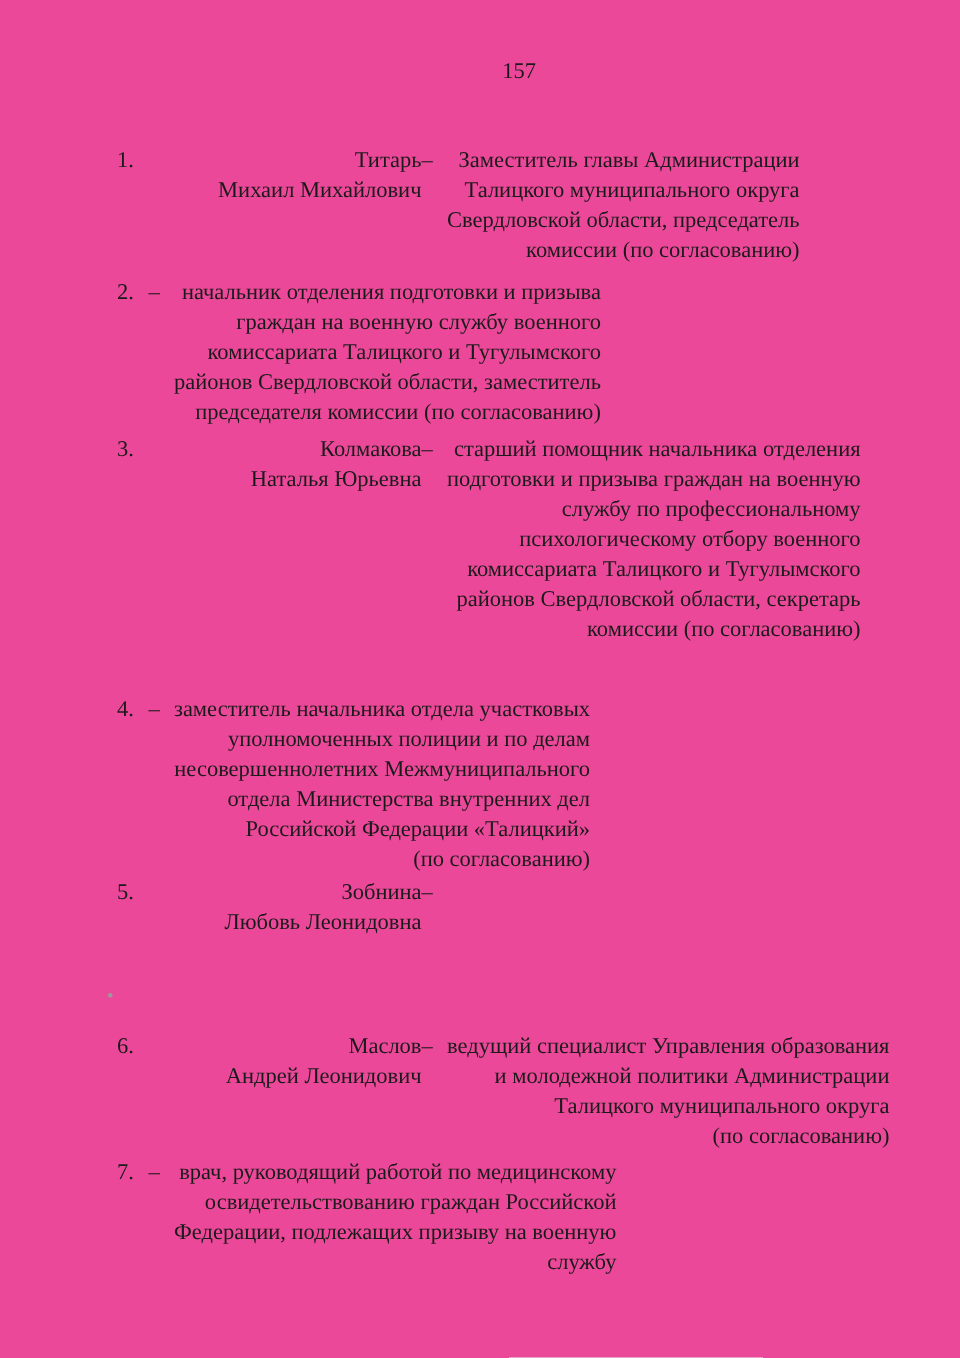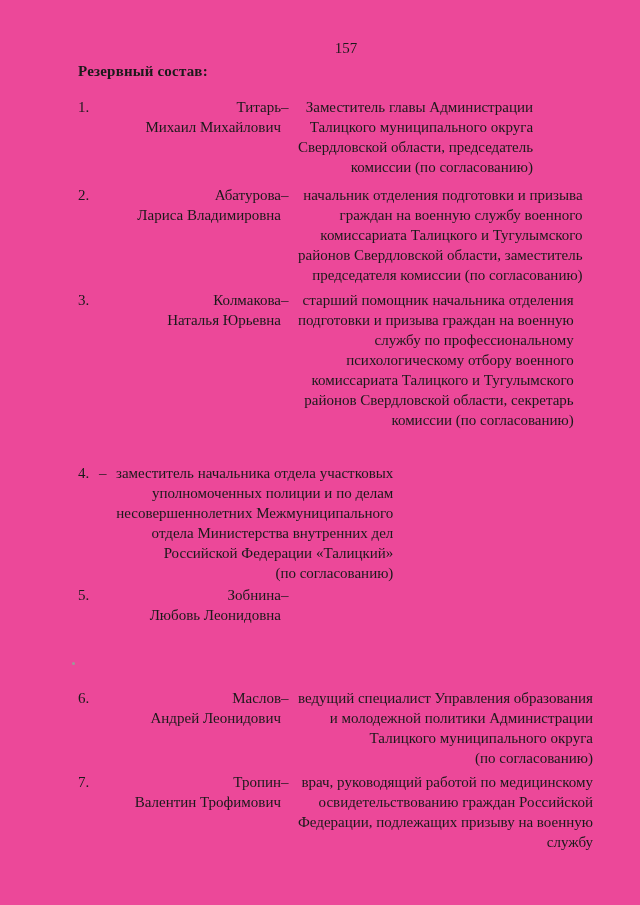--- a/index.html
+++ b/index.html
@@ -56,37 +56,34 @@
     border-radius: 50%;
   }
 </style>
 </head>
 <body>
 
 <div class="page">
 
   <div class="page-number">157</div>
 
-  <div class="sec-title sec-title-1">Резервный состав:</div>
 
   <div class="entry entry-1">
     <span class="num">1.</span>
     <div class="name">Титарь
 Михаил Михайлович</div>
     <span class="dash">–</span>
     <div class="desc">Заместитель главы Администрации
 Талицкого муниципального округа
 Свердловской области, председатель
 комиссии (по согласованию)</div>
   </div>
 
   <div class="entry entry-2">
     <span class="num">2.</span>
-    <div class="name">Абатурова
-Лариса Владимировна</div>
     <span class="dash">–</span>
     <div class="desc">начальник отделения подготовки и призыва
 граждан на военную службу военного
 комиссариата Талицкого и Тугулымского
 районов Свердловской области, заместитель
 председателя комиссии (по согласованию)</div>
   </div>
 
   <div class="entry entry-3">
     <span class="num">3.</span>
@@ -127,22 +124,20 @@
 Андрей Леонидович</div>
     <span class="dash">–</span>
     <div class="desc">ведущий специалист Управления образования
 и молодежной политики Администрации
 Талицкого муниципального округа
 (по согласованию)</div>
   </div>
 
   <div class="entry entry-7">
     <span class="num">7.</span>
-    <div class="name">Тропин
-Валентин Трофимович</div>
     <span class="dash">–</span>
     <div class="desc">врач, руководящий работой по медицинскому
 освидетельствованию граждан Российской
 Федерации, подлежащих призыву на военную
 службу</div>
   </div>
 
   <div class="artifact"></div>
 
 </div>

